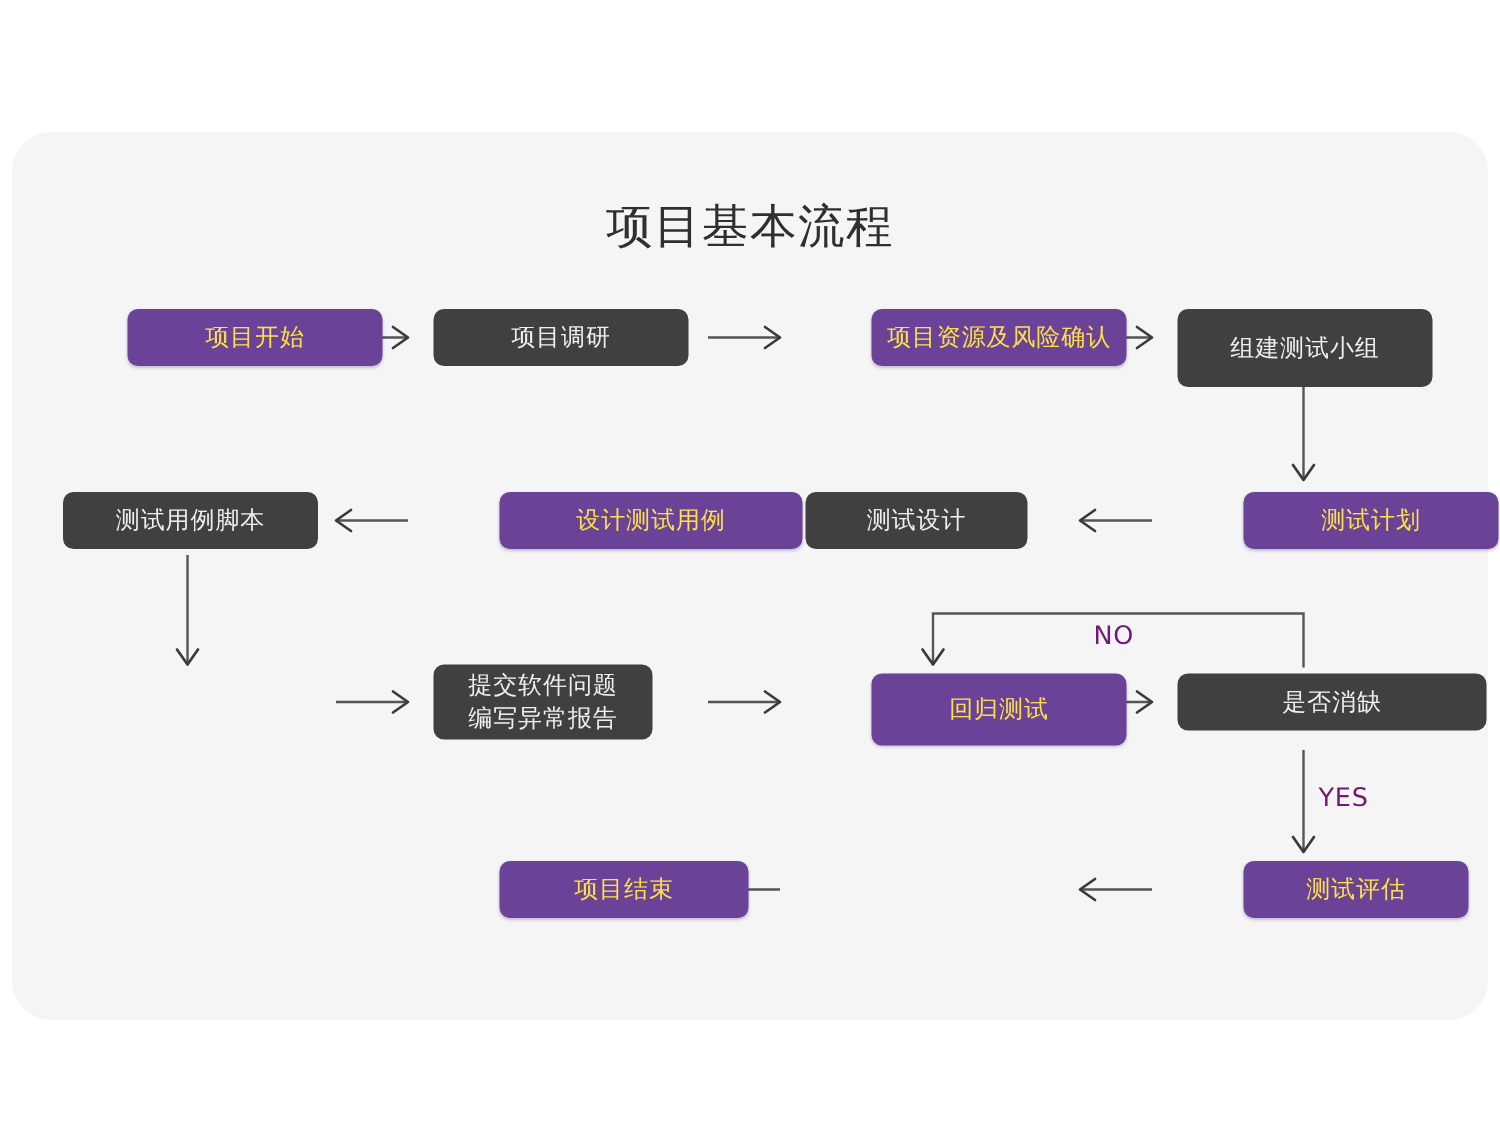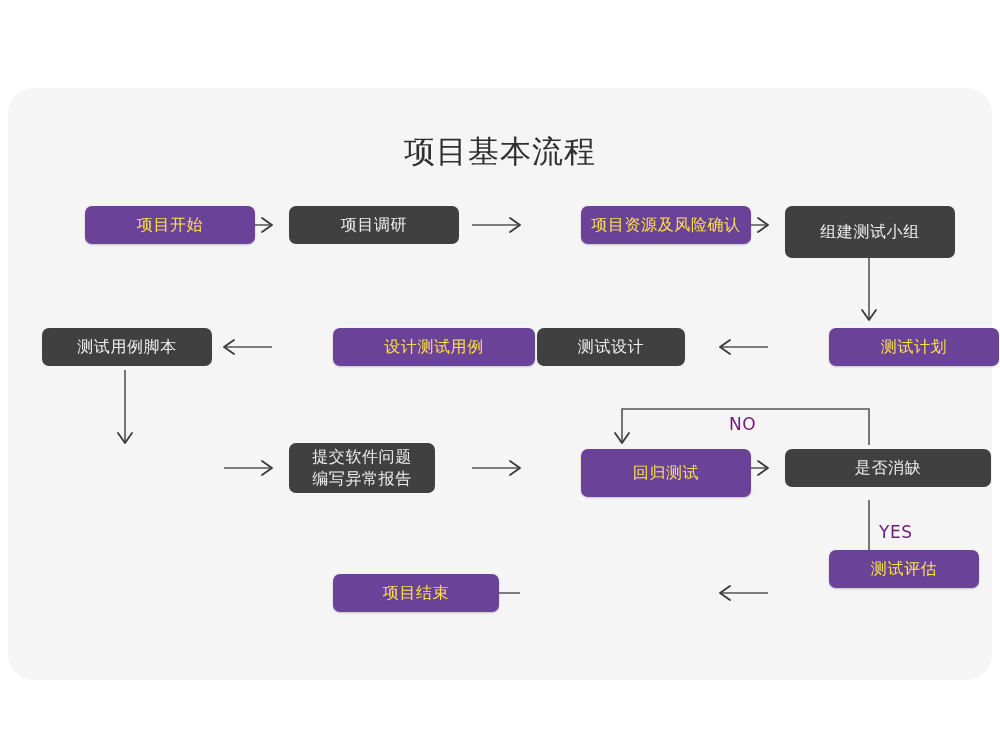--- a/index.html
+++ b/index.html
@@ -192,18 +192,18 @@
   <div class="node purple" style="left:289px; top:328px; width:202px; height:38px;">设计测试用例</div>
   <div class="node gray" style="left:537px; top:328px; width:148px; height:38px;">测试设计</div>
   <div class="node purple" style="left:785px; top:328px; width:170px; height:38px;">测试计划</div>
 
   <div class="node gray" style="left:289px; top:443px; width:146px; height:50px;">提交软件问题
 编写异常报告</div>
   <div class="node purple" style="left:537px; top:449px; width:170px; height:48px;">回归测试</div>
   <div class="node gray" style="left:785px; top:449px; width:206px; height:38px;">是否消缺</div>
 
   <div class="node purple" style="left:289px; top:574px; width:166px; height:38px;">项目结束</div>
-  <div class="node purple" style="left:785px; top:550px; width:150px; height:38px;">测试评估</div>
+  <div class="node purple" style="left:785px; top:574px; width:150px; height:38px;">测试评估</div>
 
   <div class="edge-label" style="left:729px; top:414px;">NO</div>
   <div class="edge-label" style="left:879px; top:522px;text-align:right;">YES</div>
 
 </div>
 
 </body></html>

